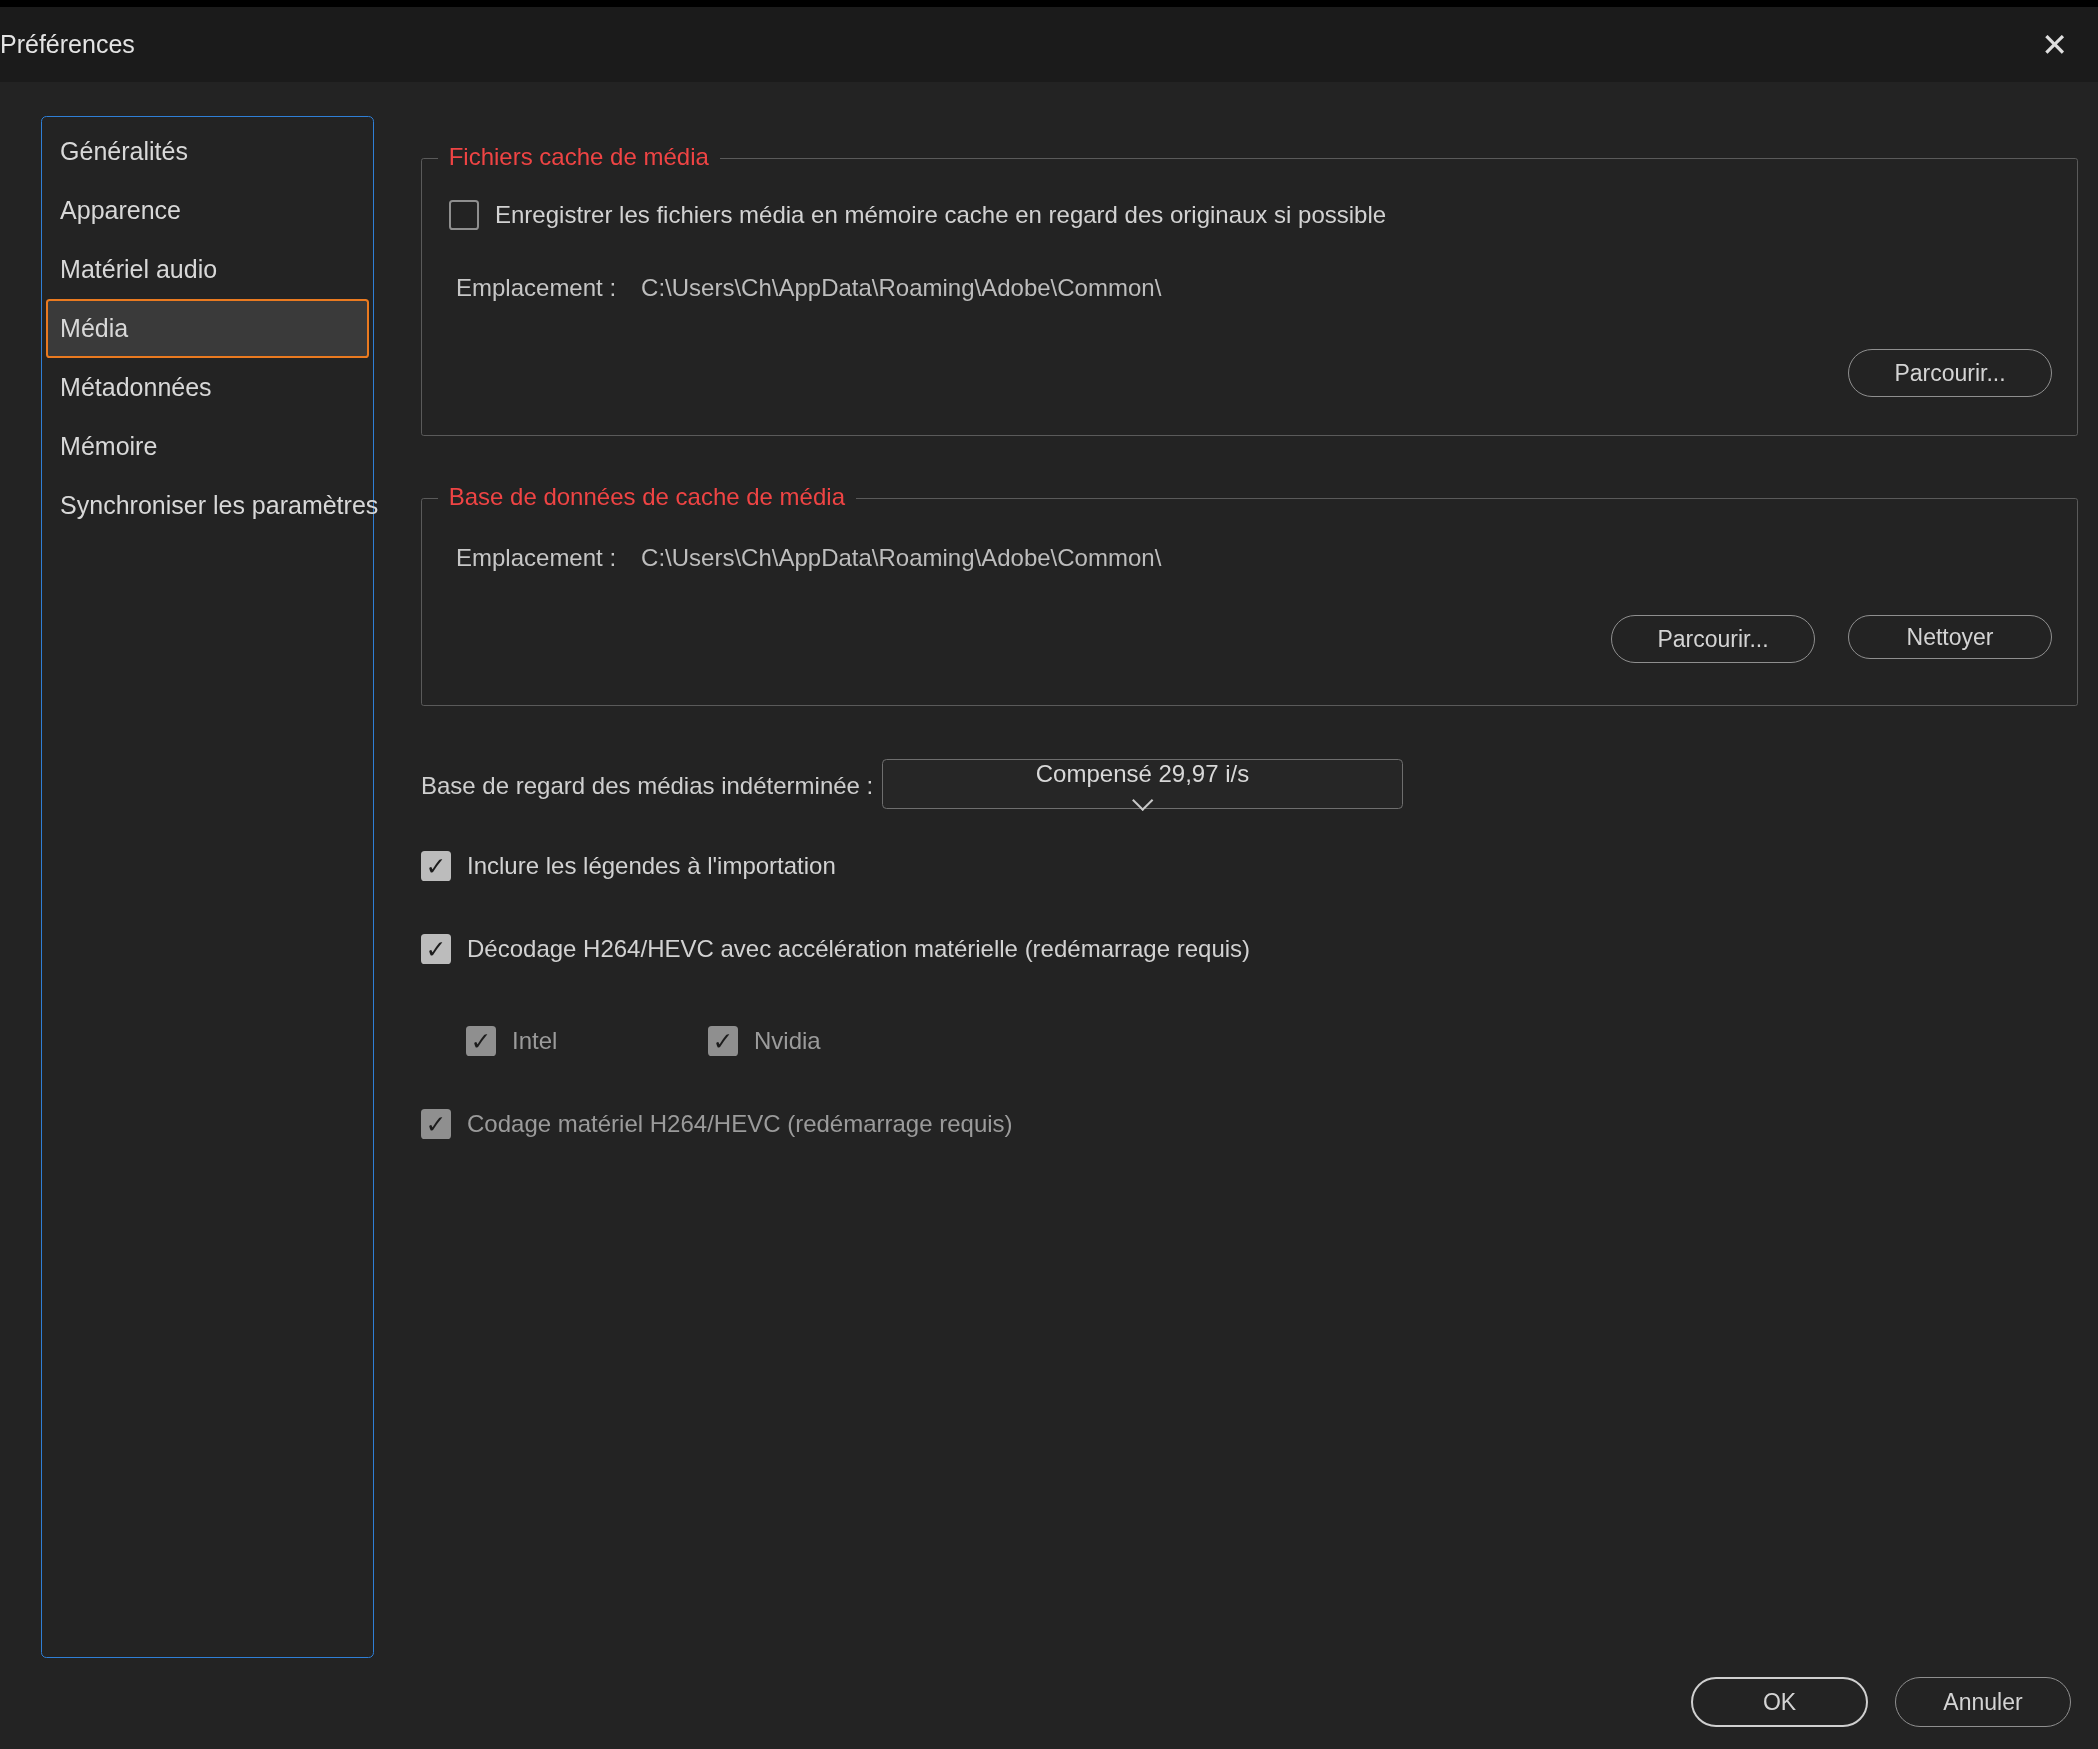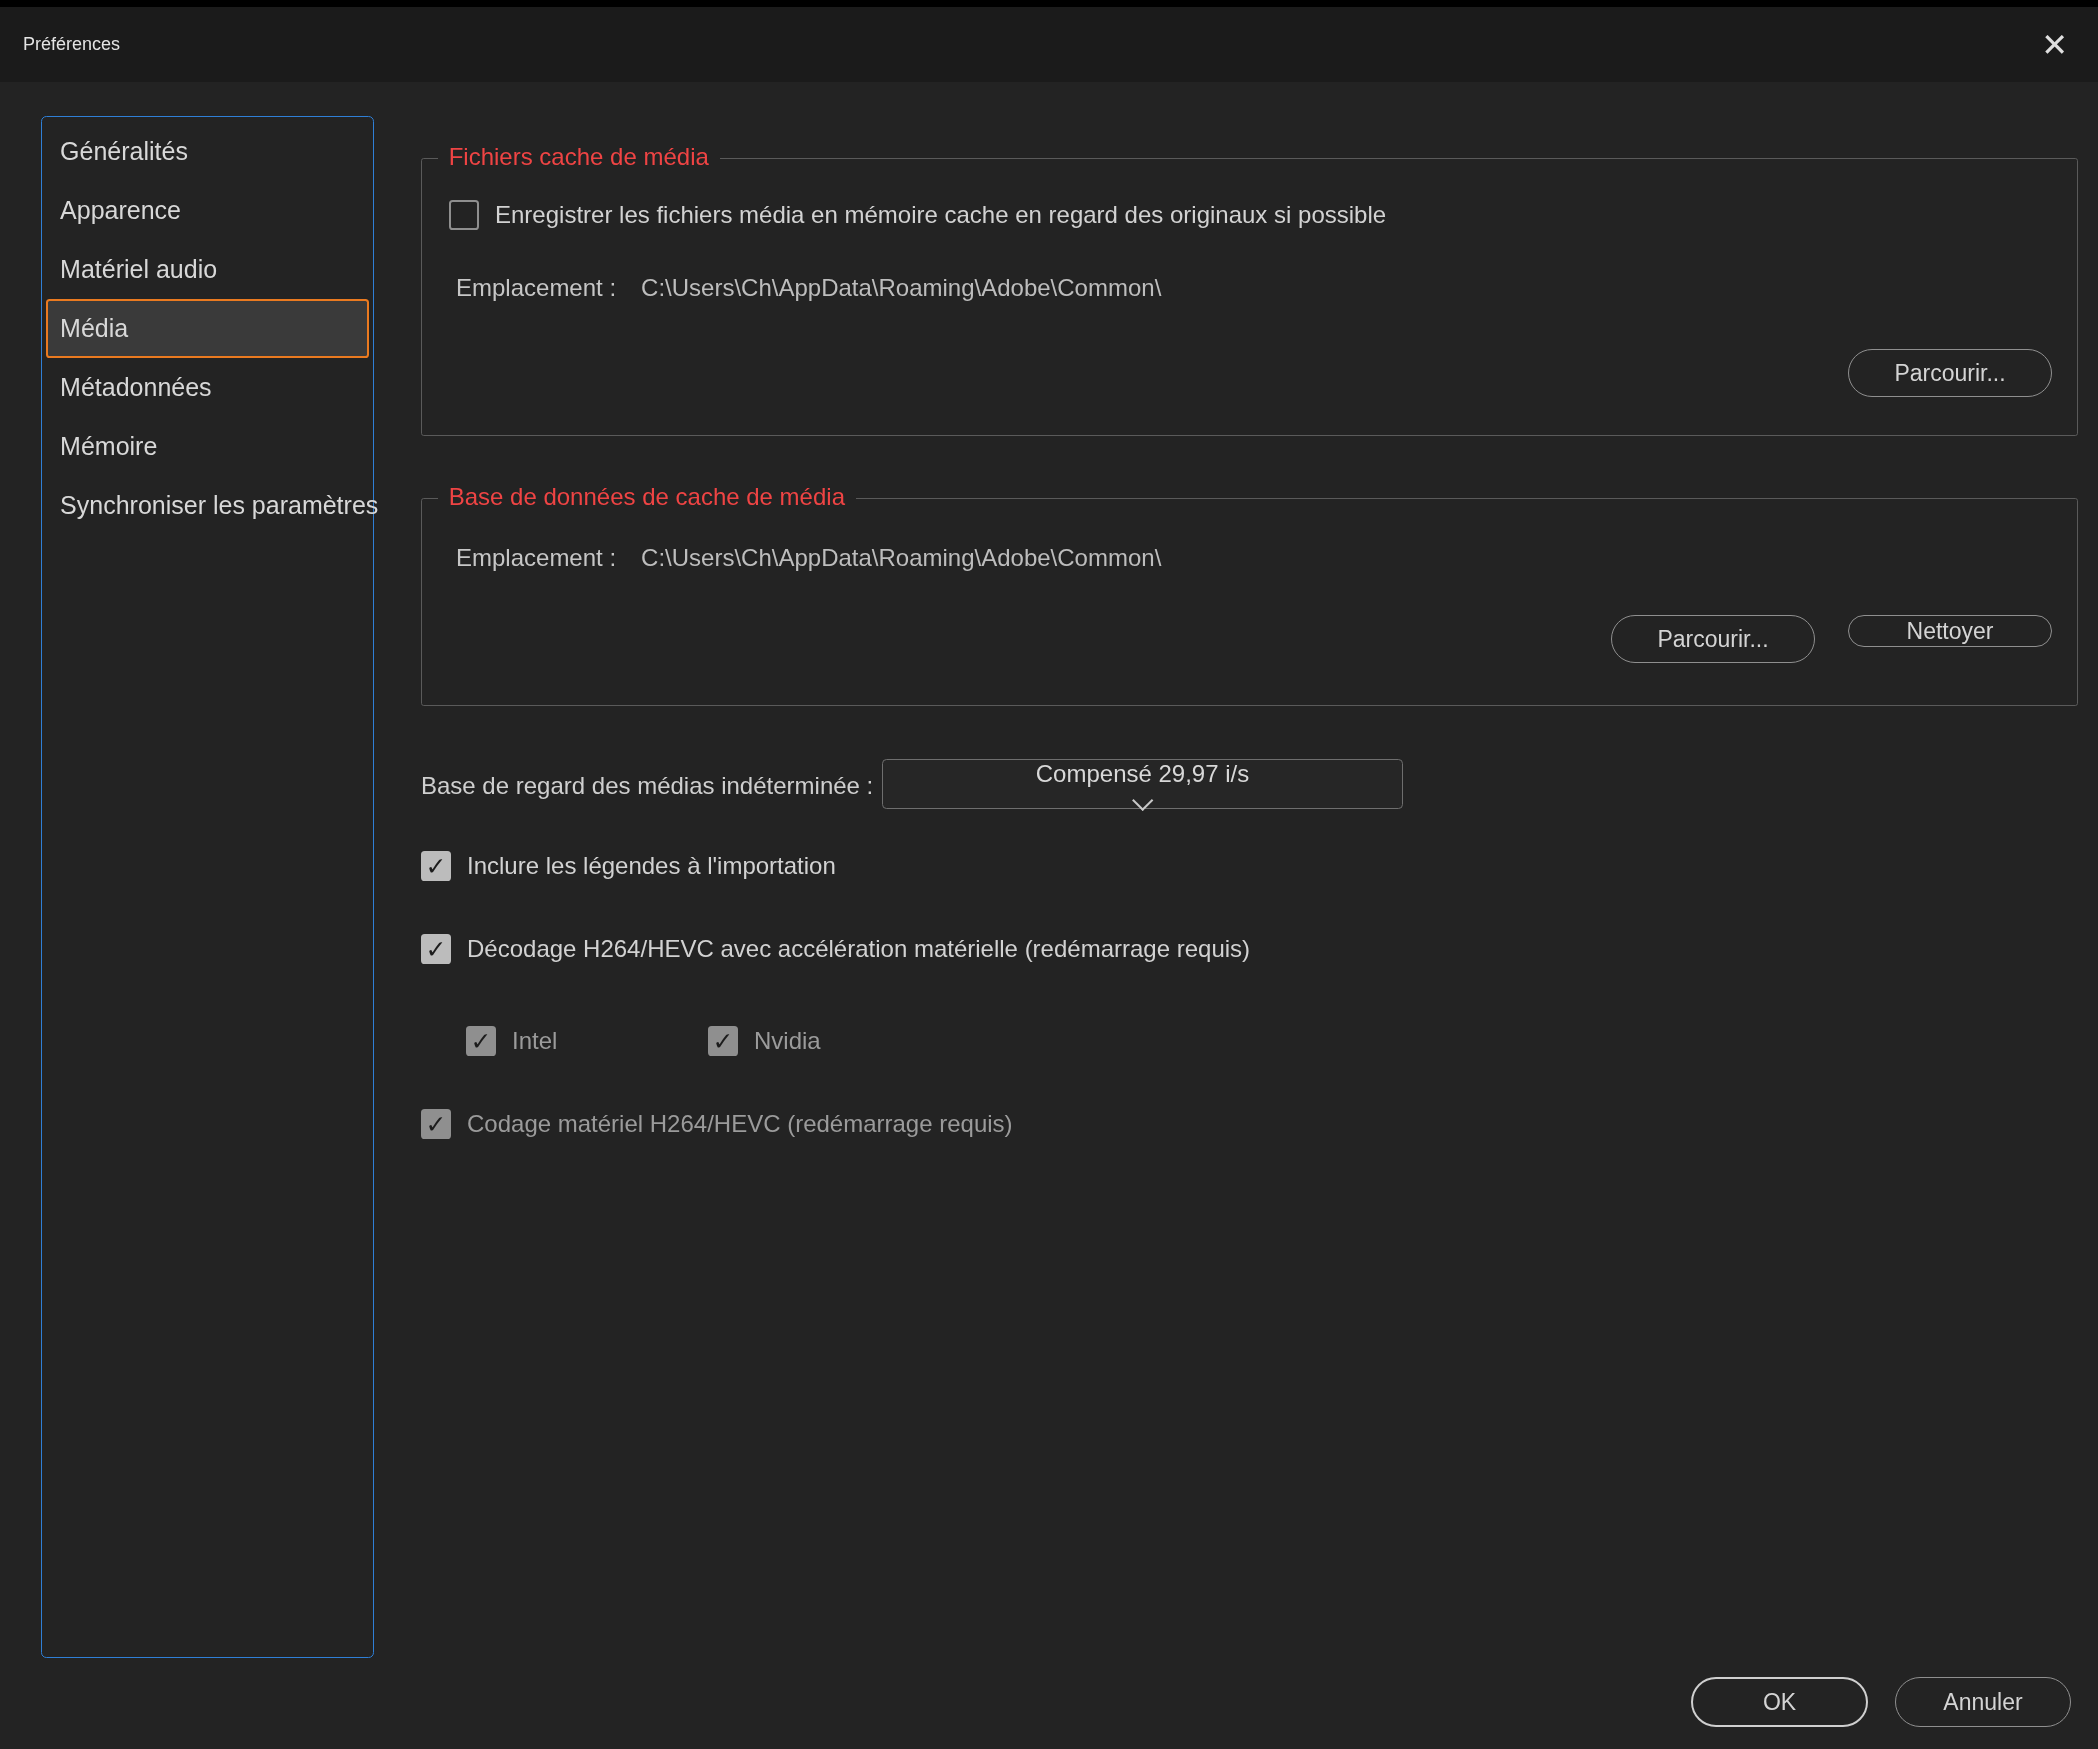--- a/index.html
+++ b/index.html
@@ -11,21 +11,21 @@
     color:#d2d2d2;
     overflow:hidden;
   }
   
   .titlebar{
     position:absolute;left:0;top:0;width:100%;height:82px;
     background:#1b1b1b;border-top:7.2px solid #000;
     box-sizing:border-box;
     display:flex;align-items:center;
   }
-  .titlebar .title{margin-left:23px;font-size:18px;color:#e4e4e4;}
+  .titlebar .title{font-size:25px;color:#e4e4e4;}
   .titlebar .close{
     position:absolute;right:30px;top:50%;transform:translateY(-50%);
     font-size:32px;color:#e0e0e0;cursor:pointer;line-height:1;
   }
   
   .sidebar{
     position:absolute;left:41px;top:116px;width:333px;height:1542px;
     border:1.8px solid #2f7fd6;border-radius:5.4px;
     box-sizing:border-box;
     padding-top:5px;
@@ -146,21 +146,21 @@
 
   <div class="group" style="left:421px;top:498px;width:1657px;height:208px;">
     <span class="legend">Base de données de cache de média</span>
 
     <div class="loc-row" style="left:34px;top:45px;">
       <span class="loc-label">Emplacement :</span>
       <span class="loc-path">C:\Users\Ch\AppData\Roaming\Adobe\Common\</span>
     </div>
 
     <button class="btn" style="right:262px;top:116px;width:204px;height:48px;">Parcourir...</button>
-    <button class="btn" style="right:25px;top:116px;width:204px;height:32px;">Nettoyer</button>
+    <button class="btn" style="right:25px;top:116px;width:204px;height:44px;">Nettoyer</button>
   </div>
 
   <span class="field-label" style="left:421px;top:772px;">Base de regard des médias indéterminée :</span>
   <div class="dropdown" style="left:882px;top:759px;width:521px;flex-direction:column;">
     <span>Compensé 29,97 i/s</span>
     <span class="chev"></span>
   </div>
 
   <div class="cb-row" style="left:421px;top:851px;">
     <span class="checkbox checked">

